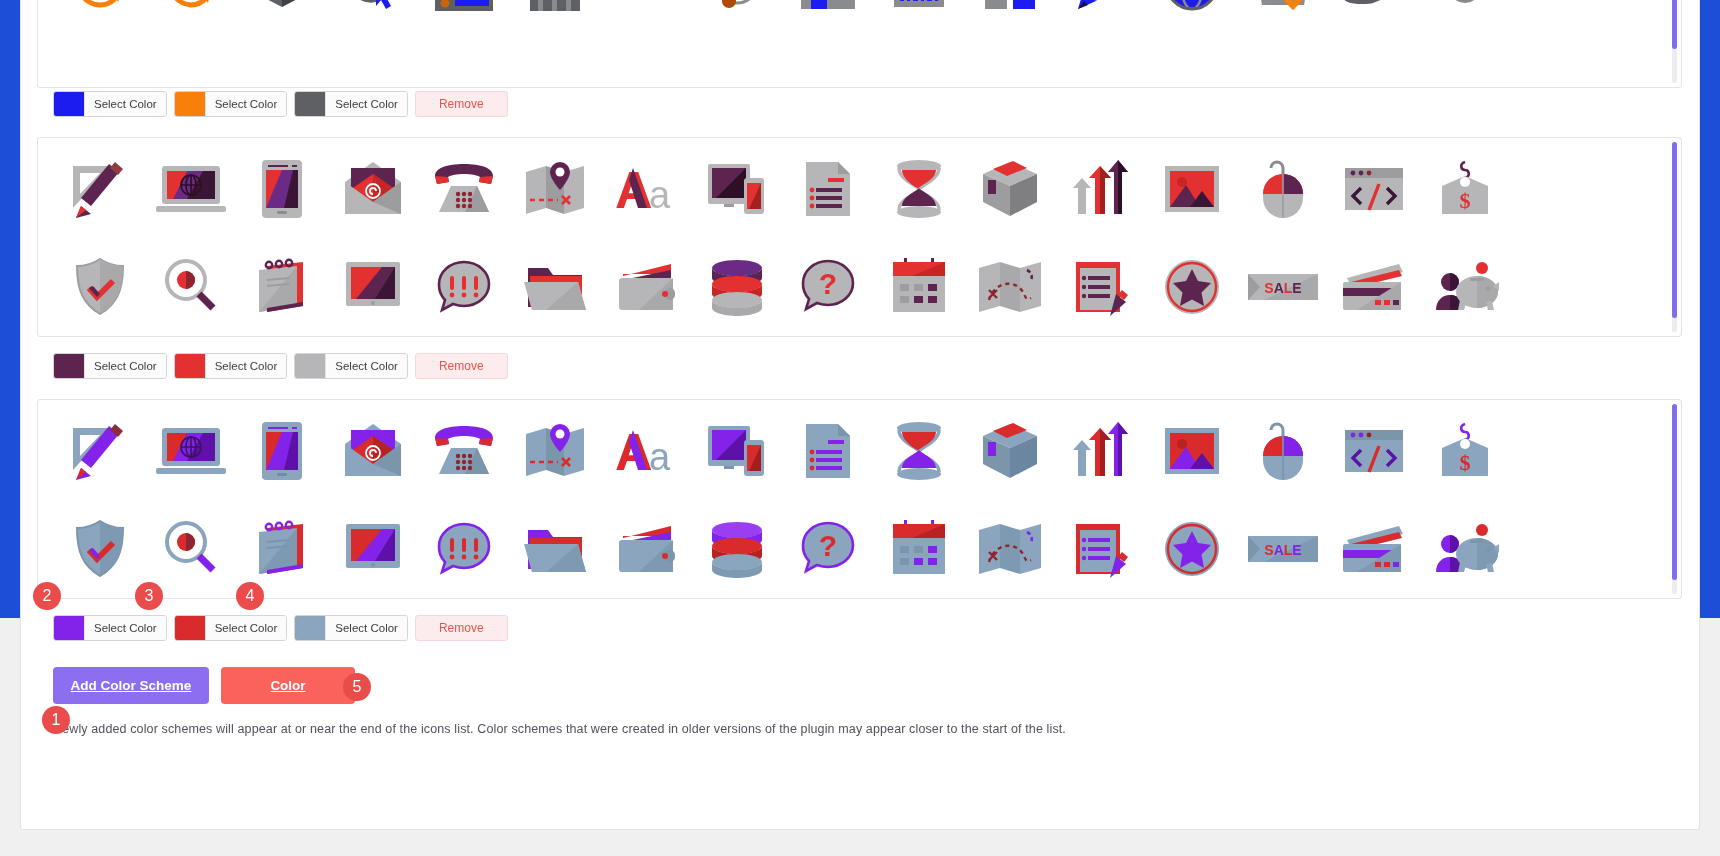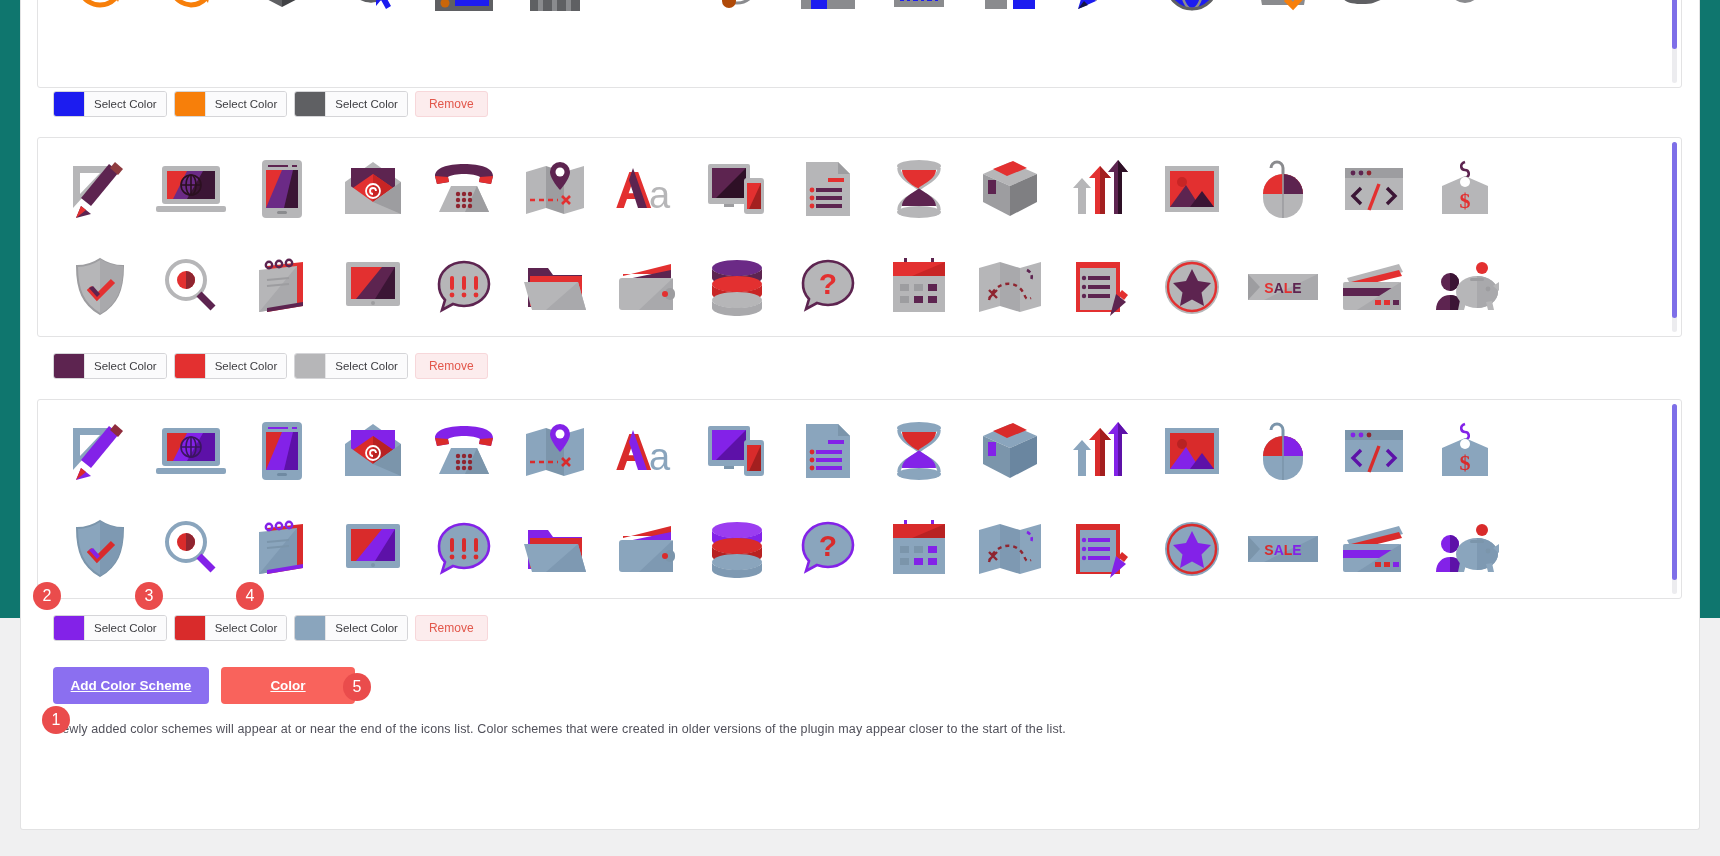--- a/index.html
+++ b/index.html
@@ -6,21 +6,21 @@
   html, body {
     margin: 0; padding: 0;
     width: 1720px; height: 856px;
     background: #f0f0f1;
     font-family: "Liberation Sans", sans-serif;
     overflow: hidden;
   }
   .page {
     position: relative;
     width: 1720px; height: 618px;
-    background: #0f766e;
+    background: #1d4ed8;
   }
   .card {
     position: absolute;
     left: 20px;
     top: 0;
     width: 1680px;
     height: 830px;
     background: #ffffff;
     border: 1px solid #e2e2e3;
     border-top: none;
@@ -97,21 +97,21 @@
     font-size: 11.5px;
     color: #3c3c40;
     background: #fbfbfc;
     border-left: 1px solid #e4e4e6;
     white-space: nowrap;
   }
   .remove-btn {
     height: 26px;
     display: flex;
     align-items: center;
-    padding: 0 13px;
+    padding: 0 23px;
     font-size: 12px;
     color: #e2574b;
     background: #fceced;
     border: 1px solid #f7d7da;
     border-radius: 3px;
     cursor: pointer;
     white-space: nowrap;
   }
 
   

